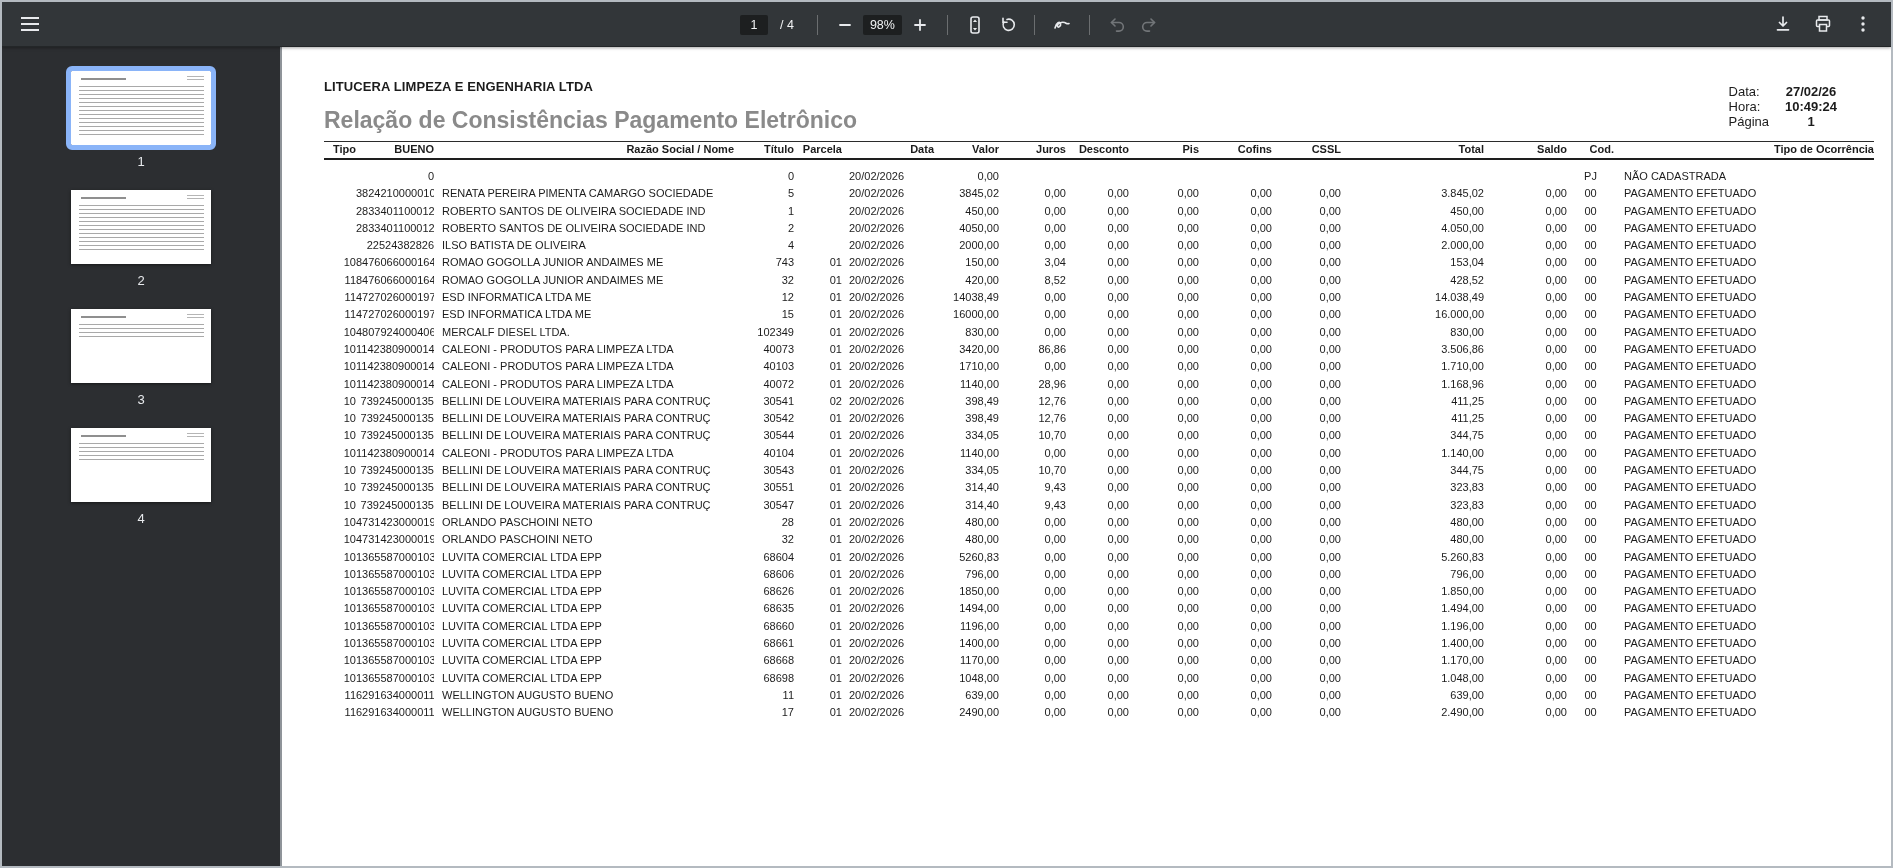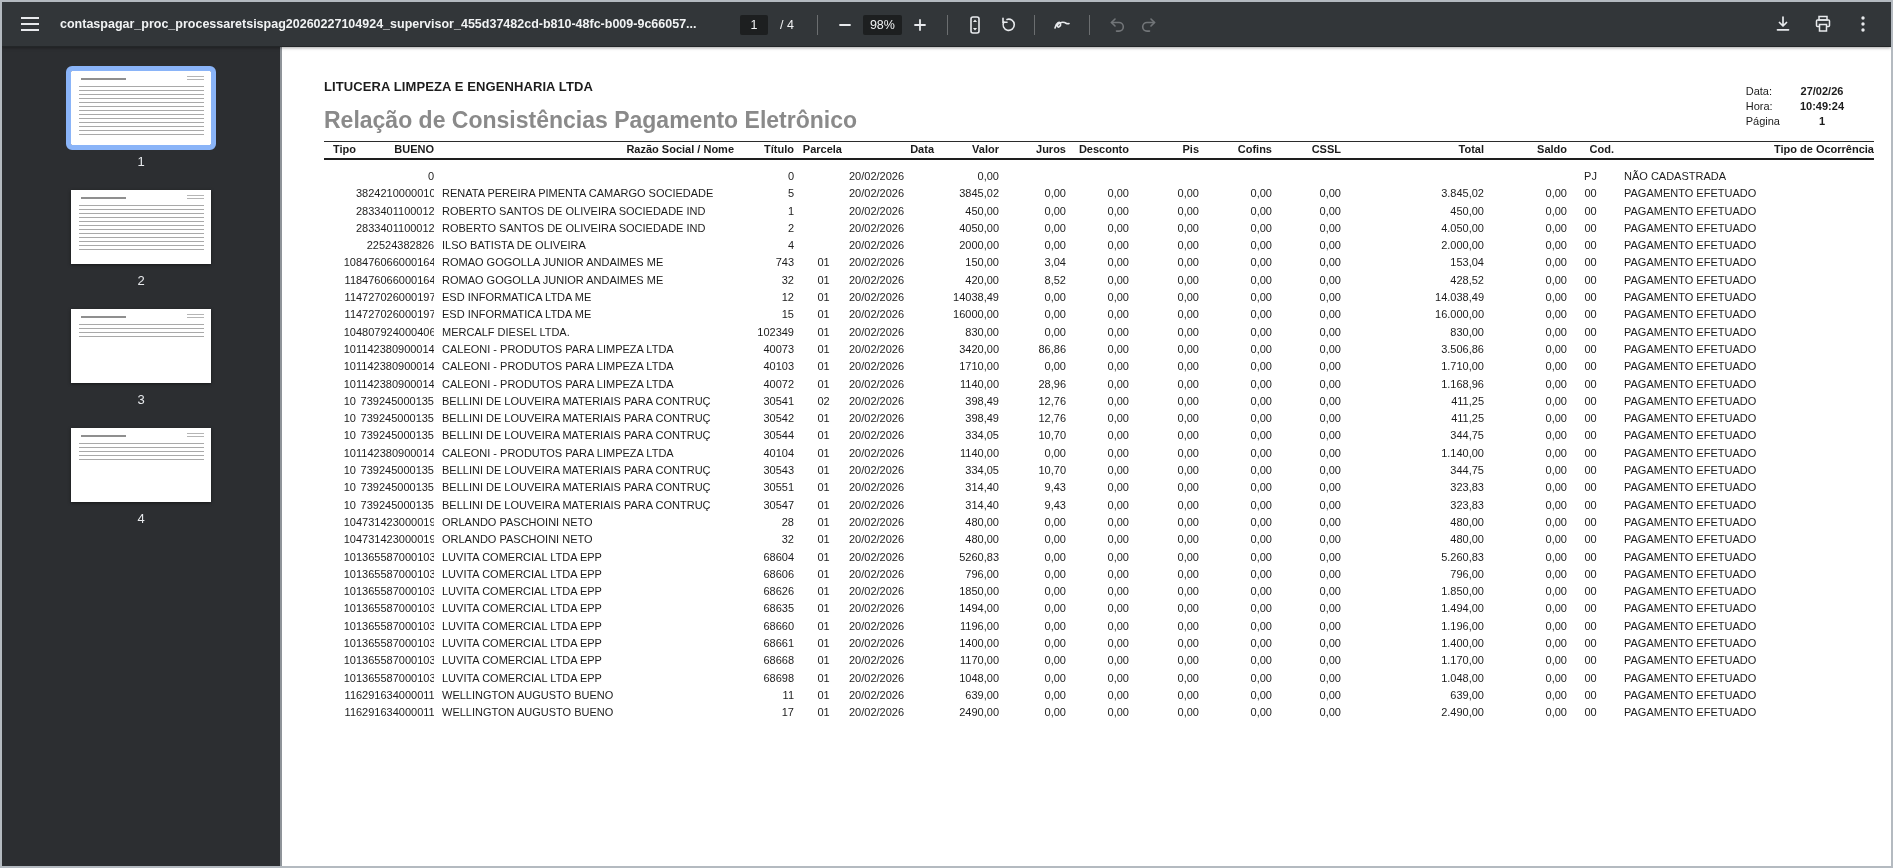--- a/index.html
+++ b/index.html
@@ -83,23 +83,23 @@
   .sketch-4 .sketch-body { height:26%; }
   .thumb-label { margin-top:9px; font-size:13px; color:#e8eaed; }
 
   
   .page-area { flex:1; background:#ffffff; border-left:2px solid #8f9499; position:relative; overflow:hidden; }
   .pdf-page { position:absolute; inset:0; padding:32px 28px 0 42px; color:#1c1c1c; }
   .company { font-size:13px; font-weight:700; letter-spacing:.1px; }
   .report-title { margin-top:13px; font-size:23px; font-weight:700; color:#8a8a8a; }
   .section-title { margin-top:34px; font-size:12px; font-weight:700; }
   .meta {
-    position:absolute; top:37px; right:37px;
+    position:absolute; top:37px; right:48px;
     display:grid; grid-template-columns:auto 64px; column-gap:10px;
-    font-size:11px; line-height:15px;
+    font-size:13px; line-height:15px;
   }
   .meta .val { text-align:center;font-weight:bold; }
 
   
   table.report {
     margin-top:7px;
     width:1550px; table-layout:fixed;
     border-collapse:collapse;
     font-size:11px; color:#1c1c1c;
   }
@@ -112,21 +112,21 @@
   table.report td {
     height:17.3px; padding:0; line-height:17.3px; white-space:nowrap;
     overflow:hidden;
   }
   .c0  { width:32px;  text-align:right; }
   th.c0{ text-align:left; }
   .c1  { width:78px;  text-align:right; }
   .c2  { width:300px; text-align:left; padding-left:8px !important; }
   th.c2{ text-align:left; }
   .c3  { width:60px;  text-align:right; }
-  .c4  { width:48px;  text-align:center; padding-left:11px !important; }
+  .c4  { width:48px;  text-align:right; padding-left:11px !important; }
   th.c4{ text-align:left; padding-left:8px !important; }
   .c5  { width:92px;  text-align:left; padding-left:7px !important; }
   th.c5{ text-align:left; }
   .c6  { width:65px;  text-align:right; }
   .c7  { width:67px;  text-align:right; }
   .c8  { width:63px;  text-align:right; }
   .c9  { width:70px;  text-align:right; }
   .c10 { width:73px;  text-align:right; }
   .c11 { width:69px;  text-align:right; }
   .c12 { width:143px; text-align:right; }
@@ -142,21 +142,20 @@
 <div class="screen">
 
   <div class="toolbar">
     <div class="tb-btn">
       <svg width="18" height="14" viewBox="0 0 18 14">
           <g stroke="#e8eaed" stroke-width="2">
             <path d="M0 1h18M0 7h18M0 13h18"></path>
           </g>
         </svg>
     </div>
-    <div class="doc-title">contaspagar_proc_processaretsispag20260227104924_supervisor_455d37482cd-b810-48fc-b009-9c66057...</div>
 
     <div class="tb-center">
       <div class="page-box">1</div>
       <div class="page-total">/  4</div>
       <div class="tb-divider"></div>
       <div class="tb-btn">
         <svg width="14" height="14" viewBox="0 0 14 14">
             <path d="M2 7h10" stroke="#e8eaed" stroke-width="1.8" stroke-linecap="round"></path>
           </svg>
       </div>

